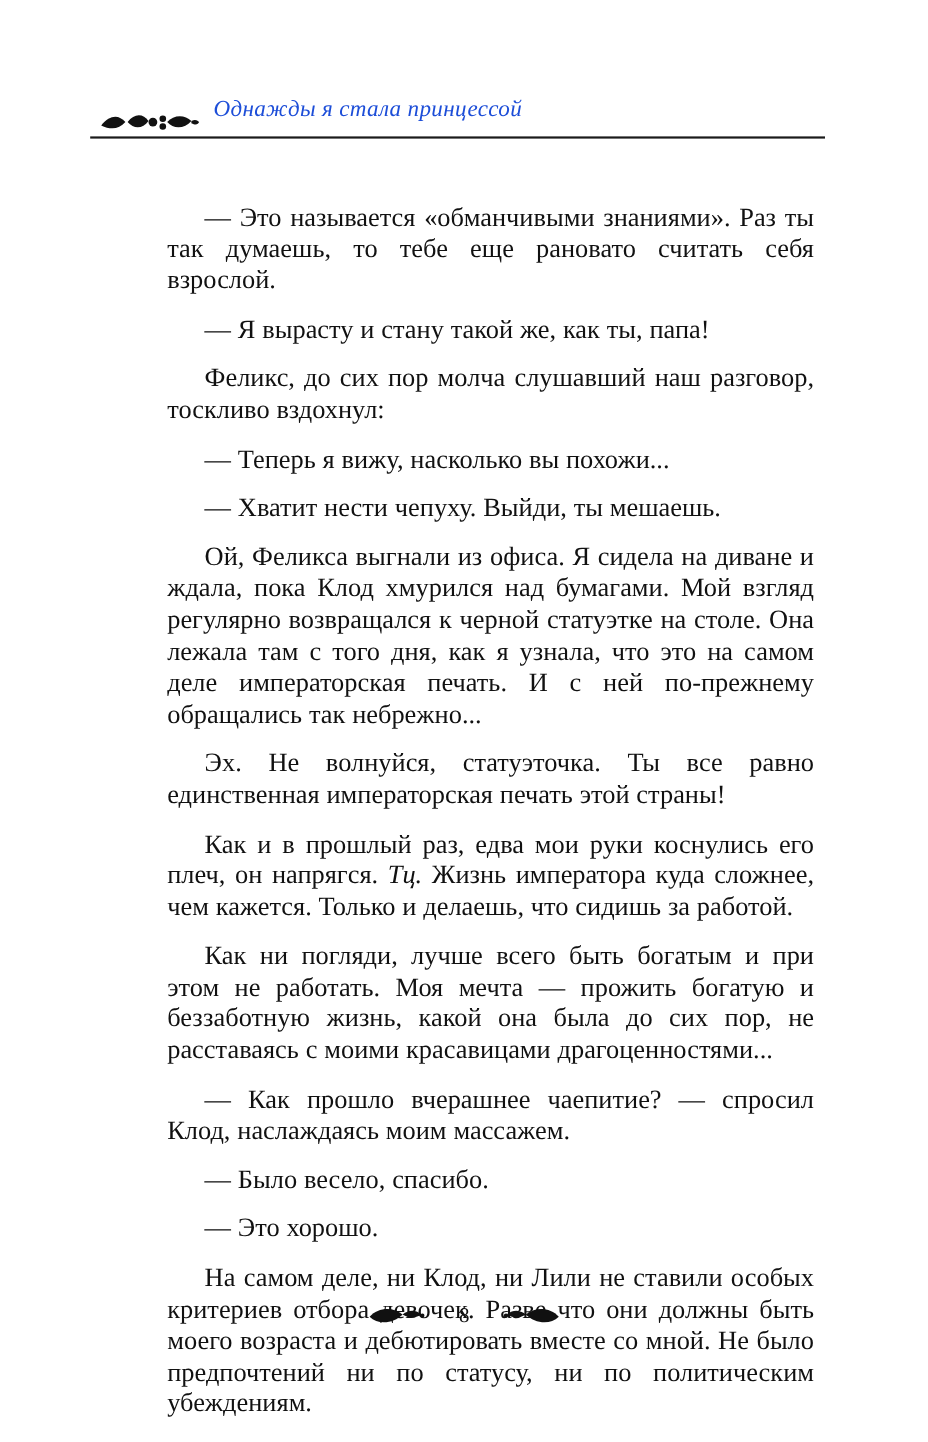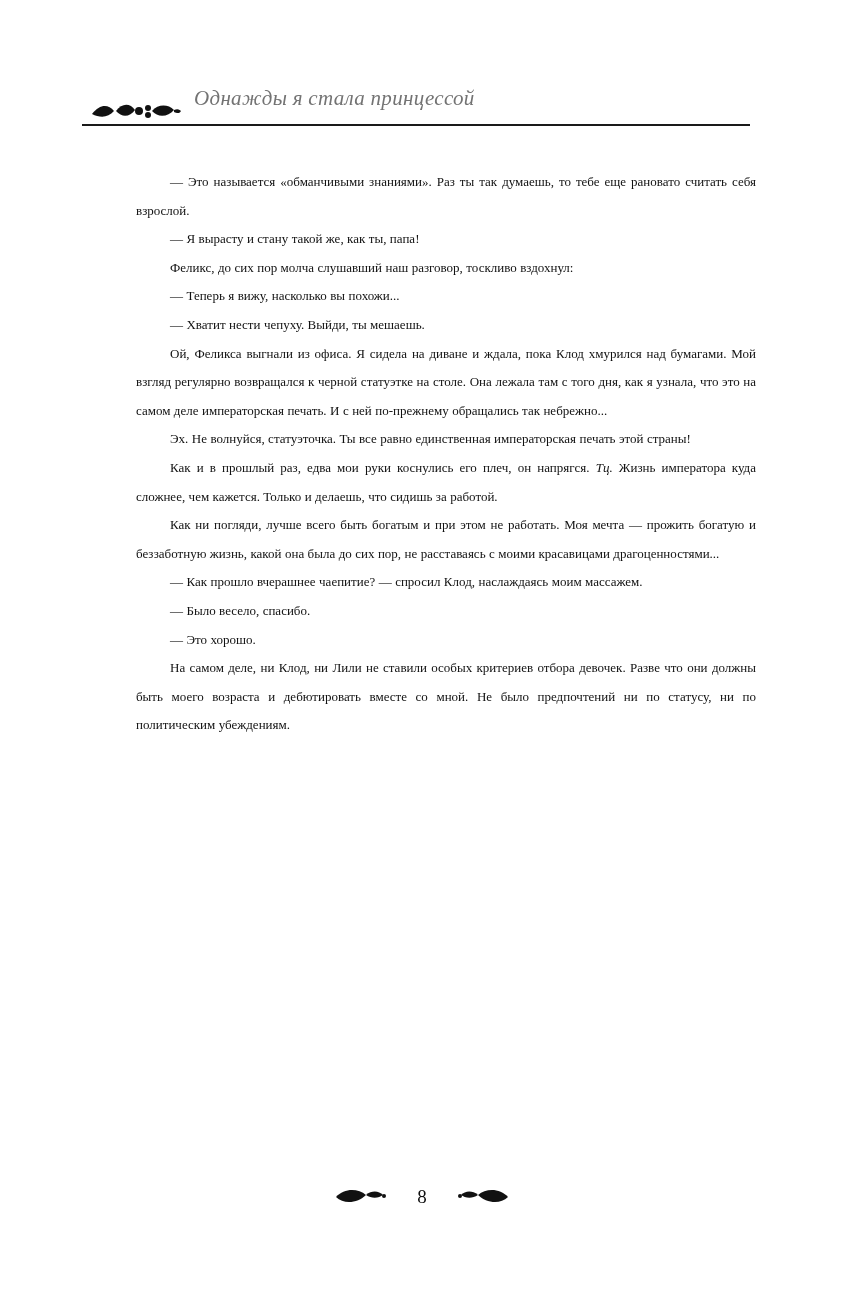--- a/index.html
+++ b/index.html
@@ -37,21 +37,21 @@
     height: 56px;
   }
   .header-title {
     position: absolute;
     left: 112px;
     top: 8px;
     font-family: "Liberation Serif", "DejaVu Serif", serif;
     font-style: italic;
     font-size: 21px;
     letter-spacing: 0.3px;
-    color: #737373;
+    color: #1d4ed8;
     white-space: nowrap;
   }
   .header-rule {
     position: absolute;
     left: 0;
     right: 12px;
     top: 46px;
     height: 2px;
     background: #1a1a1a;
   }
@@ -76,22 +76,22 @@
   .header-orn svg { display: block; }
 
   
   .content {
     position: absolute;
     left: 136px;
     top: 168px;
     width: 620px;
   }
   p.para {
-    margin: 0;
-    font-size: 13px;
+    margin: 16px;
+    font-size: 24px;
     line-height: 28.6px;
     text-align: justify;
     text-indent: 34px;
     hyphens: manual;
     word-spacing: 0.2px;
   }
   p.para em {
     font-style: italic;
   }
 

